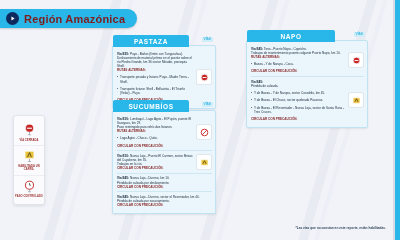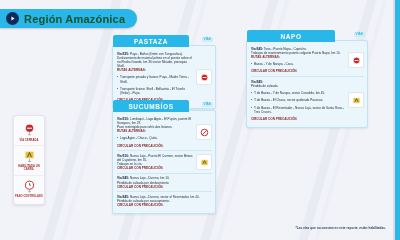--- a/index.html
+++ b/index.html
@@ -11,21 +11,21 @@
   
   .stripes{position:absolute;inset:0;overflow:hidden;pointer-events:none;}
   .stripes i{position:absolute;top:-60px;height:380px;width:9px;
     background:#e7e9f1;transform:rotate(16deg);opacity:.85;display:block;}
   .stripes i.thin{width:4px;background:#ebedf4;}
   .edge-right{position:absolute;right:0;top:0;bottom:0;width:5px;background:#29b6e8;}
   .edge-right2{position:absolute;right:5px;top:0;bottom:0;width:2px;background:#d9dce6;}
 
   
   .hdr{position:absolute;left:0;top:9px;display:flex;align-items:center;
-    background:#29b6e8;color:#14532d;border-radius:0 16px 16px 0;
+    background:#29b6e8;color:#7f1d1d;border-radius:0 16px 16px 0;
     padding:3px 12px 3px 6px;box-shadow:0 1px 2px rgba(0,0,0,.18);z-index:5;}
   .hdr .dot{width:13px;height:13px;border-radius:50%;background:#0e2a5c;
     display:flex;align-items:center;justify-content:center;margin-right:5px;flex:0 0 auto;}
   .hdr .dot svg{display:block;}
   .hdr .t{font-size:11px;font-weight:bold;letter-spacing:.2px;white-space:nowrap;}
 
   
   .legend{position:absolute;left:13px;top:115px;width:30px;
     background:#fbfbfd;border:1px solid #e2e4ec;border-radius:3px;
     box-shadow:0 1px 3px rgba(0,0,0,.10);padding:3px 0;z-index:4;}

